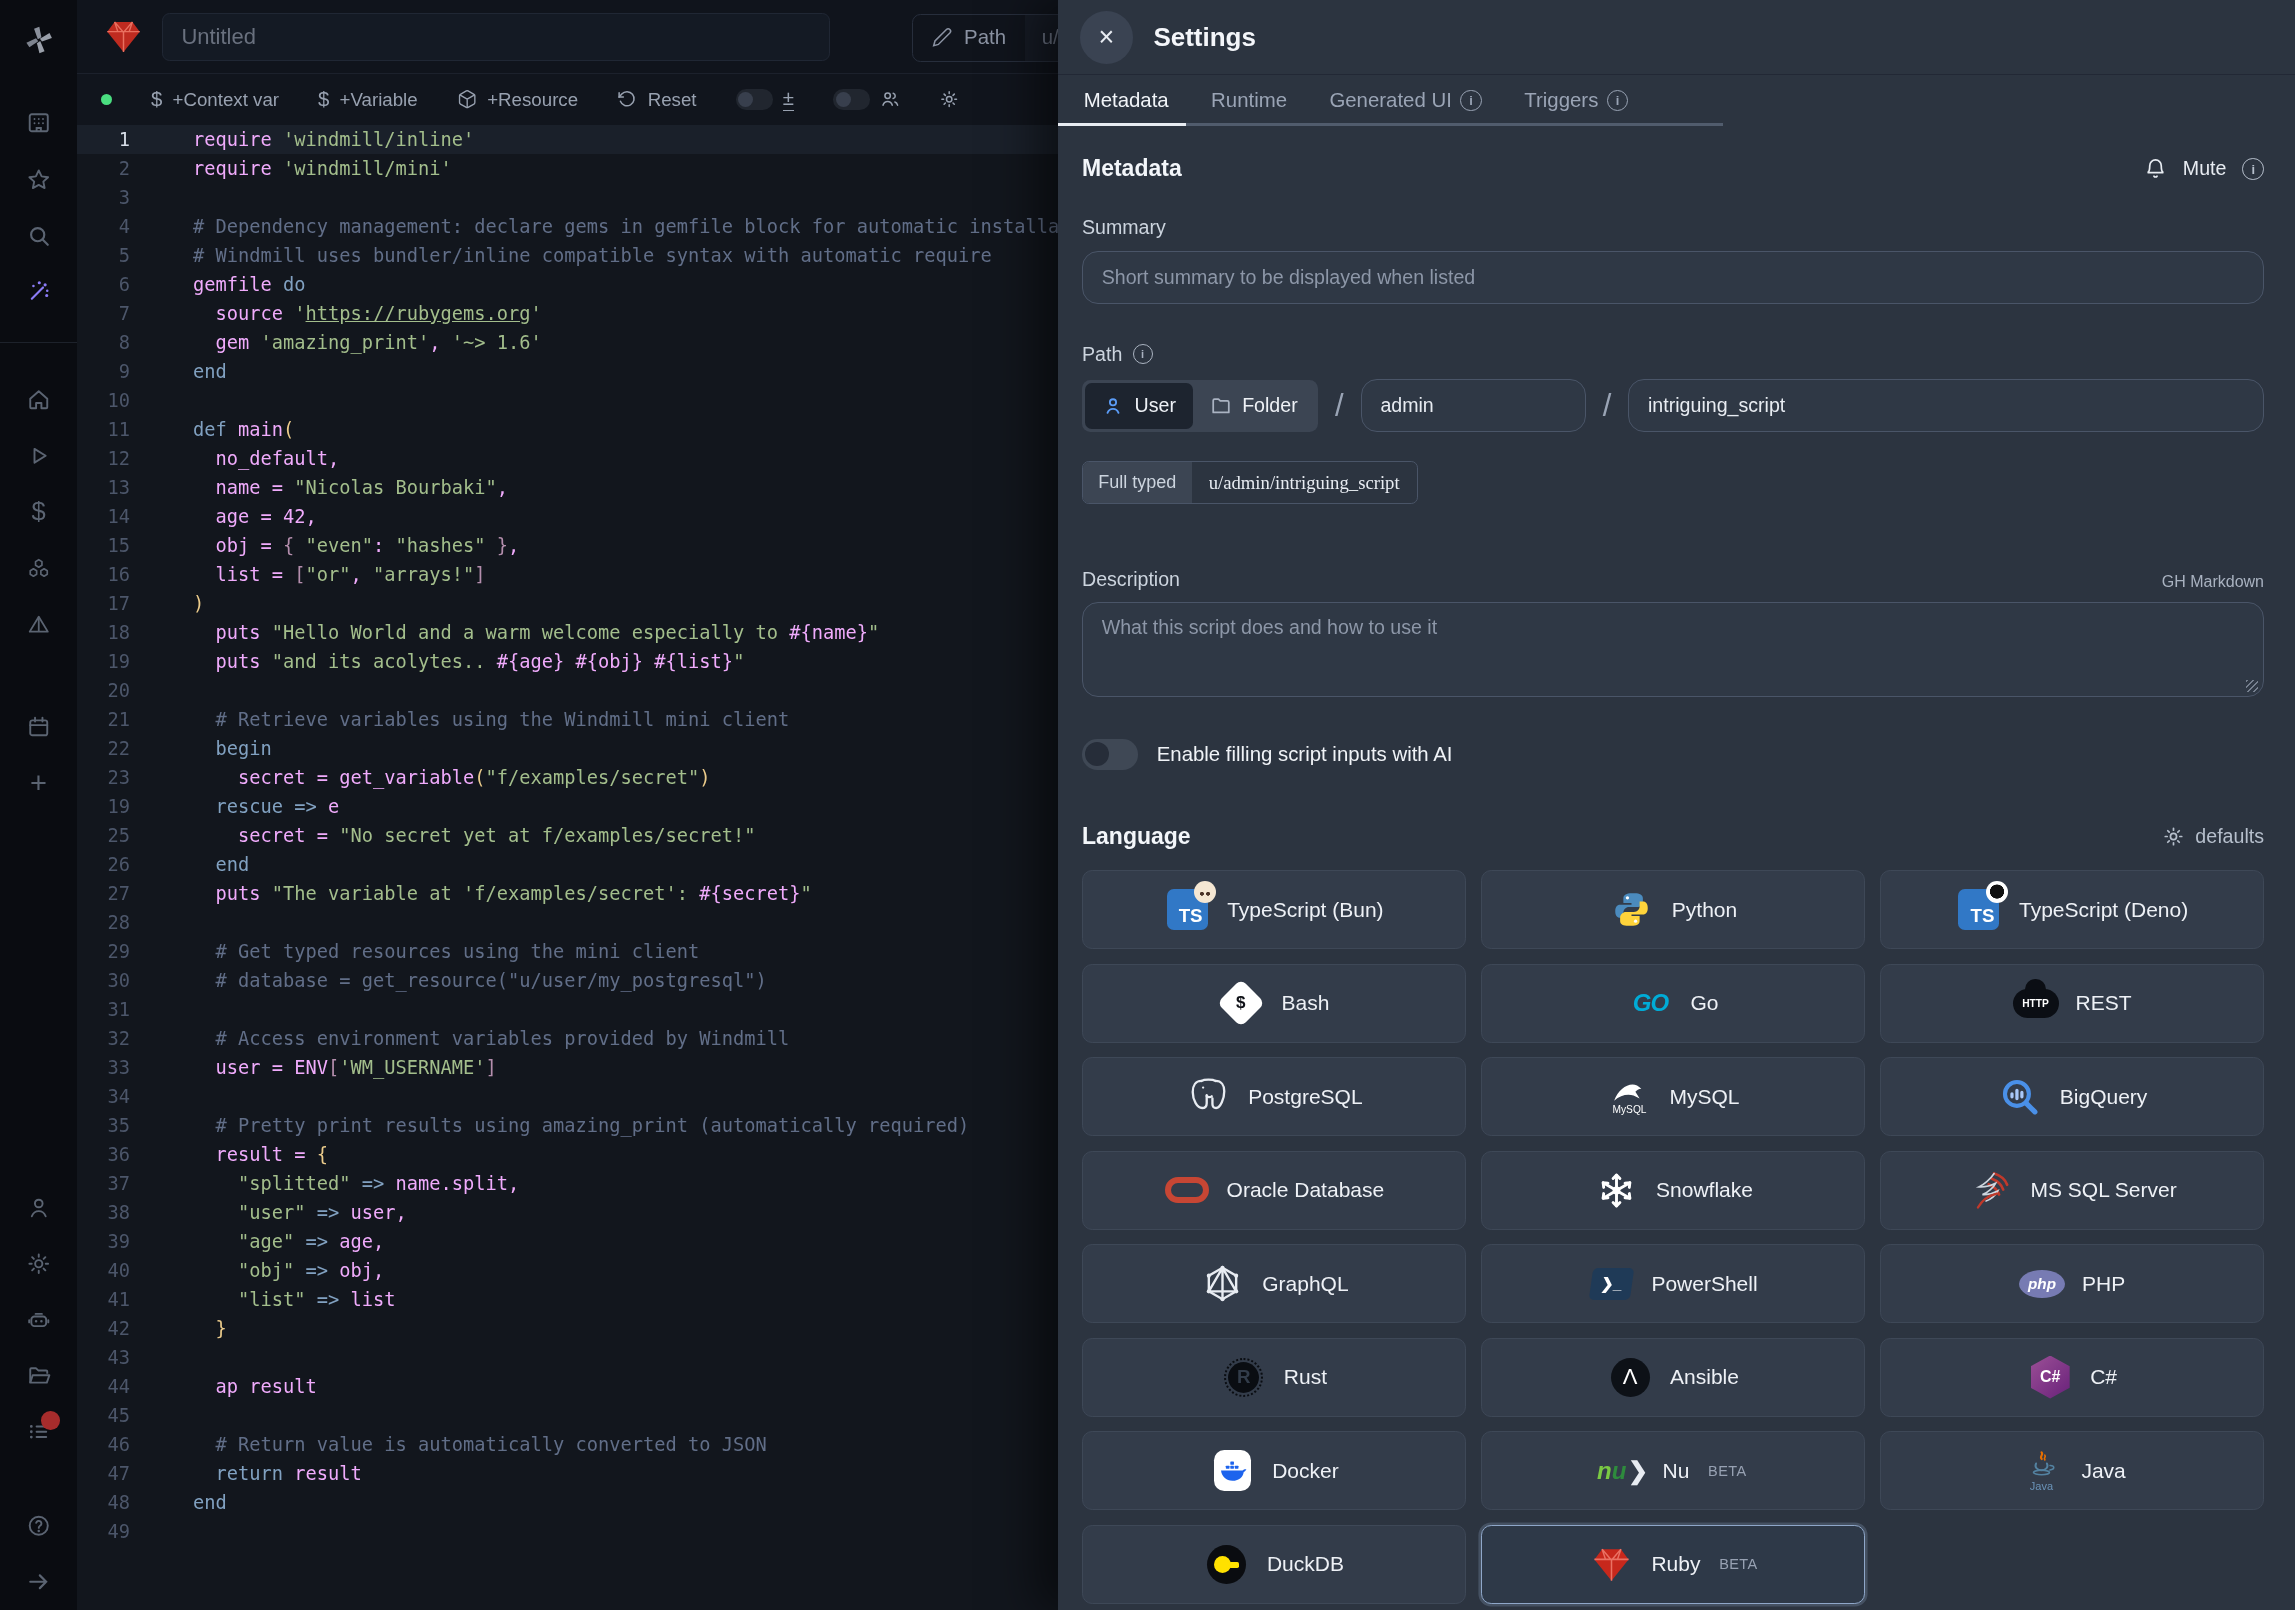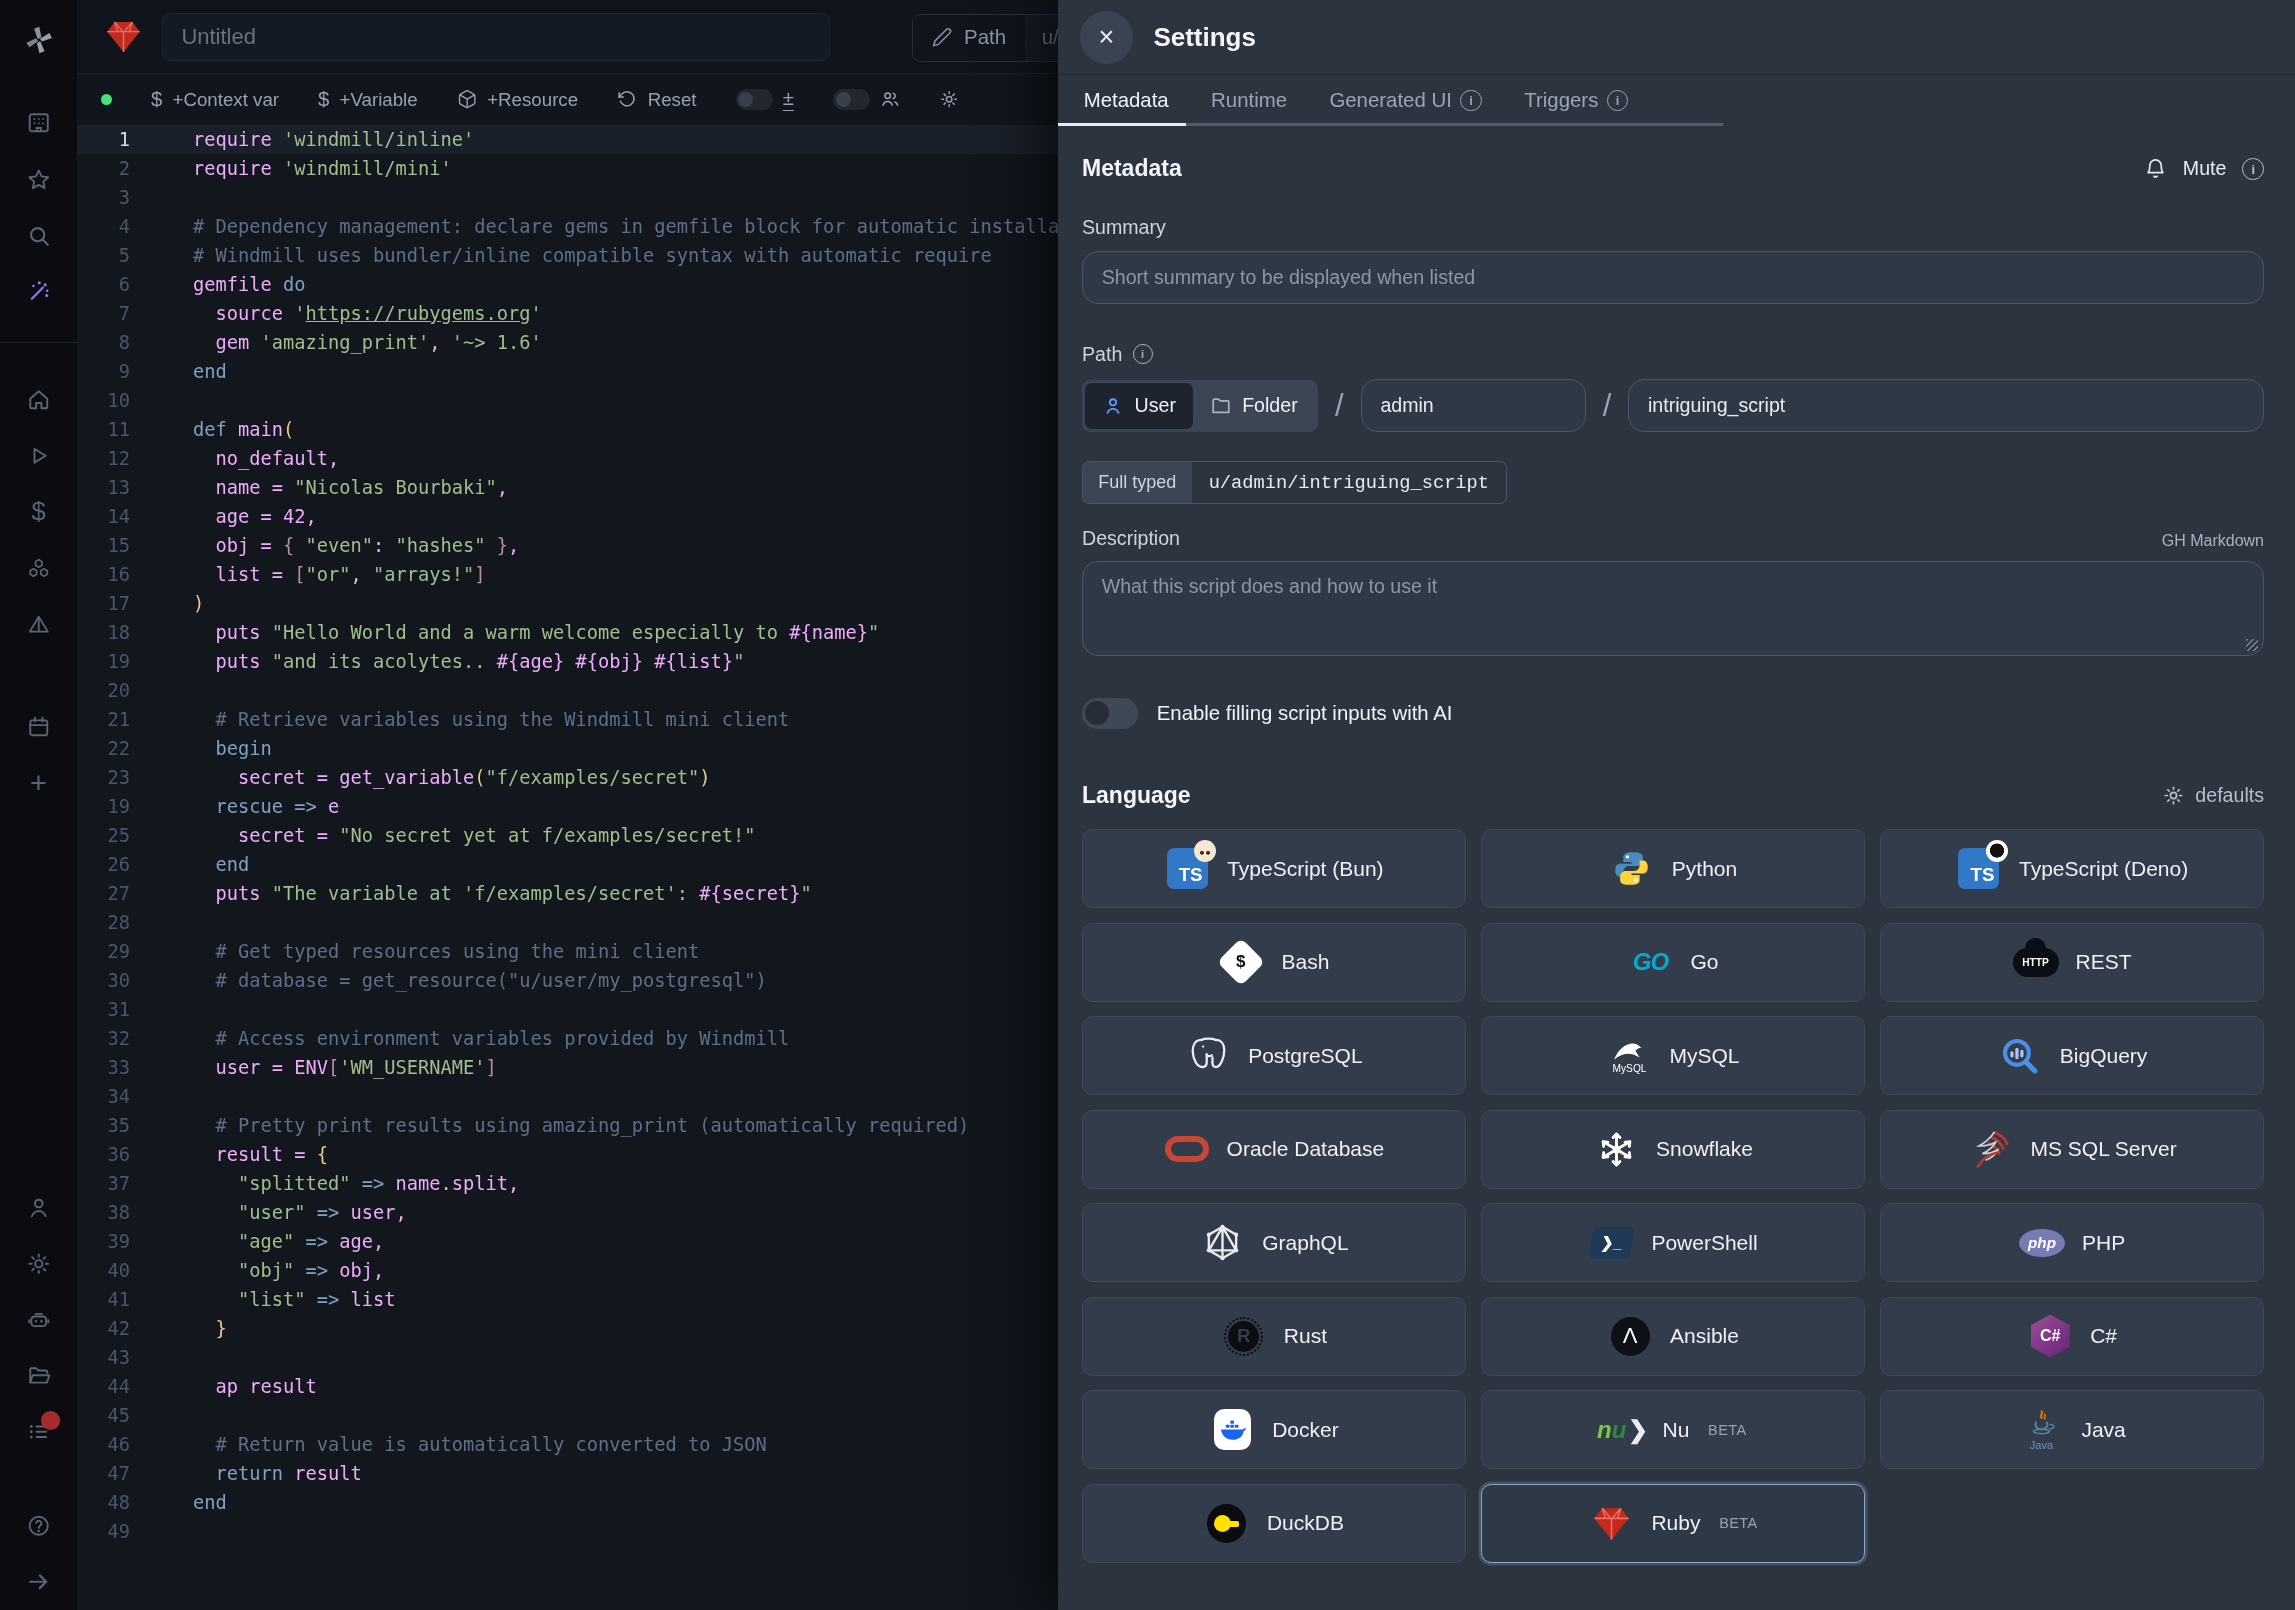--- a/index.html
+++ b/index.html
@@ -1,18 +1,18 @@
 <!DOCTYPE html>
 <html style="font-size:13.6px"><head>
 <meta charset="utf-8">
 <style>
   html,body{margin:0;padding:0}
   body{width:2295px;height:1610px;position:relative;overflow:hidden;background:#0a0c11;
        font-family:"Liberation Sans",sans-serif;-webkit-font-smoothing:antialiased}
-  .mono{font-family:Liberation Mono, monospace}
+  .mono{font-family:Liberation Serif, serif}
 
   
   .rail{position:absolute;left:0;top:0;bottom:0;width:77px;background:#0a0c11;display:flex;
         flex-direction:column;align-items:center;z-index:5}
   .rail .logo{margin:22px 0 34px}
   .rail .divider{width:77px;height:0.9px;background:#1d222b;margin:22px 0 29px}
   .ricon{width:29px;height:29px;display:flex;align-items:center;justify-content:center;color:#5b6472;
          margin:13.6px 0;position:relative;cursor:pointer}
   .ricon svg{width:25.5px;height:25.5px}
   .ricon.purple{color:#8b7cf6}
@@ -468,21 +468,21 @@
       <input class="t-input owner-input" value="admin" style="">
       <span class="slash">/</span>
       <input class="t-input name-input" value="intriguing_script" style="">
     </div>
 
     <div class="fullpath">
       <span class="fp-badge">Full typed</span>
       <span class="fp-value mono">u/admin/intriguing_script</span>
     </div>
 
-    <div class="row-between" style="margin-top:23px;align-items:flex-end">
+    <div class="row-between" style="margin-top:64px;align-items:flex-end">
       <span class="label">
           <span>Description</span>
         </span>
       <span class="gh-md">GH Markdown</span>
     </div>
     <div class="ta-wrap" style="margin-top:10.2px">
       <textarea class="t-input" placeholder="What this script does and how to use it" style=""></textarea>
     </div>
 
     <div class="ai-row">

